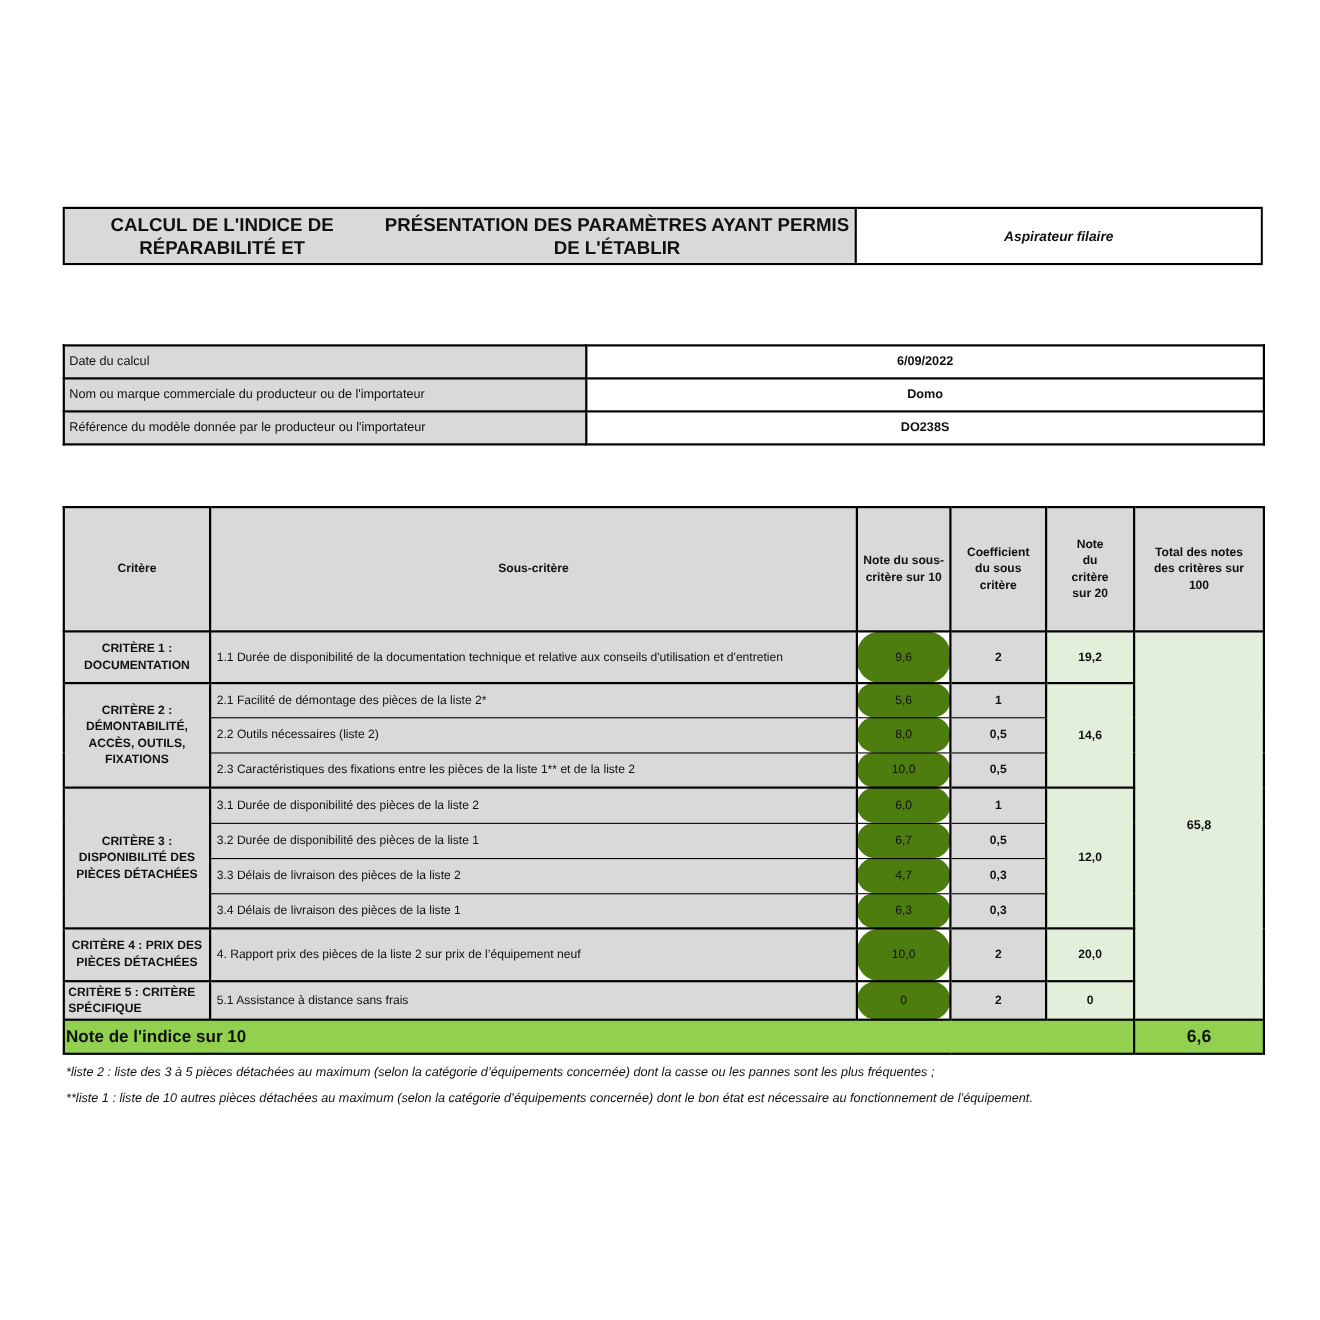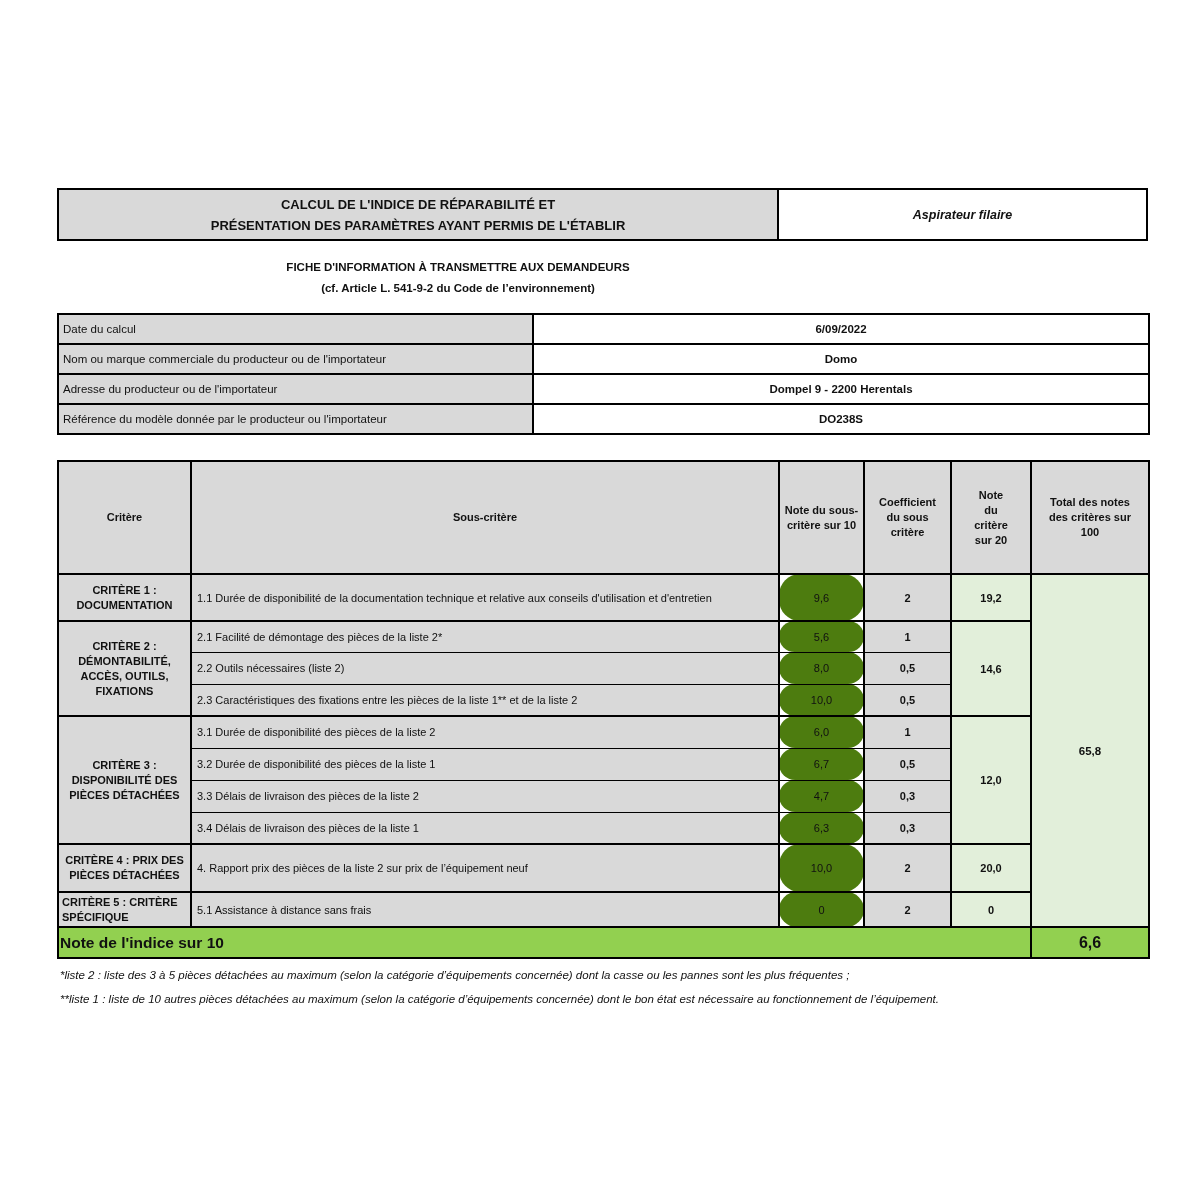--- a/index.html
+++ b/index.html
@@ -10,22 +10,22 @@
     font-family:"Liberation Sans",sans-serif;
     color:#111;
   }
   
   .title-box{
     position:absolute;left:57px;top:188px;width:1091px;height:53px;
     border:2px solid #000;box-sizing:border-box;display:flex;
   }
   .title-left{
     flex:0 0 718px;background:#d9d9d9;border-right:2px solid #000;
-    display:flex;flex-direction:column;justify-content:center;align-items:center;
-    font-weight:bold;font-size:13px;line-height:21px;text-align:center;
+    display:flex;flex-direction:row;justify-content:center;align-items:center;
+    font-weight:bold;font-size:17px;line-height:21px;text-align:center;
   }
   .title-right{
     flex:1;background:#fff;
     display:flex;justify-content:center;align-items:center;
     font-weight:bold;font-style:italic;font-size:12.5px;
   }
   
   .subtitle{
     position:absolute;left:57px;top:257px;width:802px;text-align:center;
     font-weight:bold;font-size:11.5px;line-height:21px;
@@ -96,42 +96,34 @@
 <div class="page">
 
   <div class="title-box">
     <div class="title-left">
       <div>CALCUL DE L'INDICE DE RÉPARABILITÉ ET</div>
       <div>PRÉSENTATION DES PARAMÈTRES AYANT PERMIS DE L'ÉTABLIR</div>
     </div>
     <div class="title-right">Aspirateur filaire</div>
   </div>
 
-  <div class="subtitle">
-    <div>FICHE D'INFORMATION À TRANSMETTRE AUX DEMANDEURS</div>
-    <div>(cf. Article L. 541-9-2 du Code de l’environnement)</div>
-  </div>
 
   <table class="info-table">
     <colgroup>
         <col style="width:475px">
         <col style="width:616px">
       </colgroup>
     <tbody>
         <tr>
       <td class="i-label">Date du calcul</td>
       <td class="i-value">6/09/2022</td>
     </tr>
     <tr>
       <td class="i-label">Nom ou marque commerciale du producteur ou de l'importateur</td>
       <td class="i-value">Domo</td>
-    </tr>
-    <tr>
-      <td class="i-label">Adresse du producteur ou de l'importateur</td>
-      <td class="i-value">Dompel 9 - 2200 Herentals</td>
     </tr>
     <tr>
       <td class="i-label">Référence du modèle donnée par le producteur ou l'importateur</td>
       <td class="i-value">DO238S</td>
     </tr>
   </tbody>
     </table>
 
   <table class="main-table">
     <colgroup>

